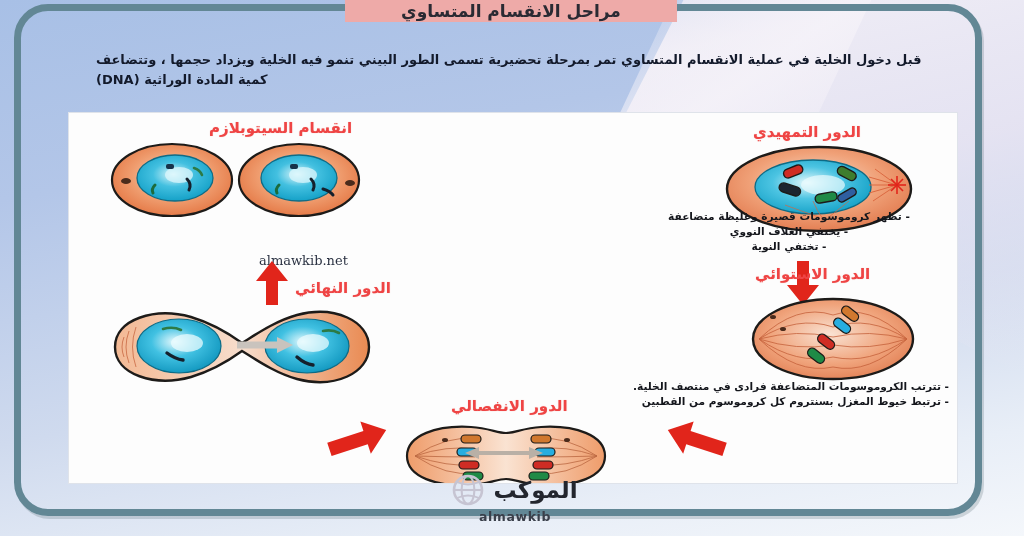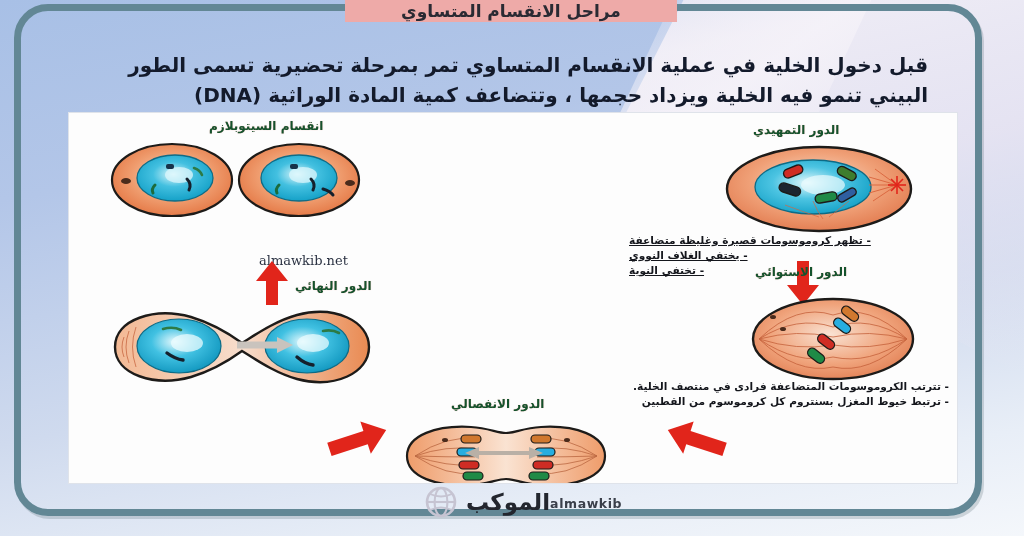--- a/index.html
+++ b/index.html
@@ -35,47 +35,47 @@
     background:#eeaaa8;display:flex;align-items:center;justify-content:center;
     z-index:6;
   }
   .title-text{
     font-size:17px;font-weight:bold;color:#2a2a33;direction:rtl;
     letter-spacing:.2px;white-space:nowrap;line-height:1;padding-top:8px;
   }
   
   .intro{
     position:absolute;left:96px;top:50px;width:832px;
-    direction:rtl;text-align:right;color:#131a2b;
-    font-size:20px;font-weight:bold;line-height:1.52;z-index:5;
+    direction:rtl;text-align:left;color:#131a2b;
+    font-size:13px;font-weight:bold;line-height:1.52;z-index:5;
   }
   
   .card{
     position:absolute;left:68px;top:112px;width:888px;height:370px;
     background:#fdfdfd;border:1px solid #dfe3ea;z-index:4;overflow:hidden;
   }
   .stage-title{
-    position:absolute;color:#14532d;font-weight:bold;direction:rtl;
-    font-size:12px;white-space:nowrap;text-shadow:0 0 1px rgba(224,43,30,.35);
+    position:absolute;color:#ef4444;font-weight:bold;direction:rtl;
+    font-size:15px;white-space:nowrap;text-shadow:0 0 1px rgba(224,43,30,.35);
   }
   .caption{
     position:absolute;direction:rtl;color:#14161c;font-weight:bold;
     font-size:10.6px;line-height:1.42;white-space:pre-line;
   }
   .cell{position:absolute;}
   
   .arrow{position:absolute;}
   .wmk{
     position:absolute;color:#0f172a;font-size:13px;
     font-family:"DejaVu Serif","Liberation Serif",serif;opacity:.9;
   }
   
   .logo{
     position:absolute;left:425px;top:474px;width:180px;height:56px;
-    display:flex;flex-direction:row;align-items:center;z-index:7;
+    display:flex;flex-direction:column;align-items:center;z-index:7;
   }
   .logo-row{display:flex;align-items:center;gap:9px;}
   .logo-ar{font-size:23px;font-weight:bold;color:#23262e;direction:rtl;line-height:1;}
   .logo-en{font-size:12.5px;font-weight:bold;color:#3a3f4a;letter-spacing:.6px;margin-top:3px;}
 </style>
 </head>
 <body>
 
 <div id="screen">
 
@@ -168,21 +168,21 @@
           <path d="M178 35 L178 53"></path>
           <path d="M169 44 L187 44"></path>
       </g>
       <g stroke="#d9643c" stroke-width=".9" fill="none" opacity=".75">
         <path d="M100 76 q-18 -6 -34 -12"></path>
           <path d="M104 78 q-6 -8 -10 -18"></path>
           <path d="M110 76 q10 -8 20 -16"></path>
       </g>
     </svg>
 
-    <div class="caption" style="left:560px;top:120px;width:320px;text-align:left;text-decoration:underline;">- تظهر كروموسومات قصيرة وغليظة متضاعفة
+    <div class="caption" style="left:560px;top:96px;width:320px;text-align:center;">- تظهر كروموسومات قصيرة وغليظة متضاعفة
 - يختفي الغلاف النووي
 - تختفي النوية</div>
 
     <span class="wmk" style="left:190px;top:140px;">almawkib.net</span>
 
     <svg class="arrow" style="left:716px;top:148px;" width="36" height="44" viewBox="0 0 36 44">
       <polygon points="12,0 24,0 24,24 34,24 18,44 2,24 12,24" fill="#e1251b"></polygon>
     </svg>
 
     <div class="stage-title" style="left:686px;top:152px;">الدور الاستوائي</div>

